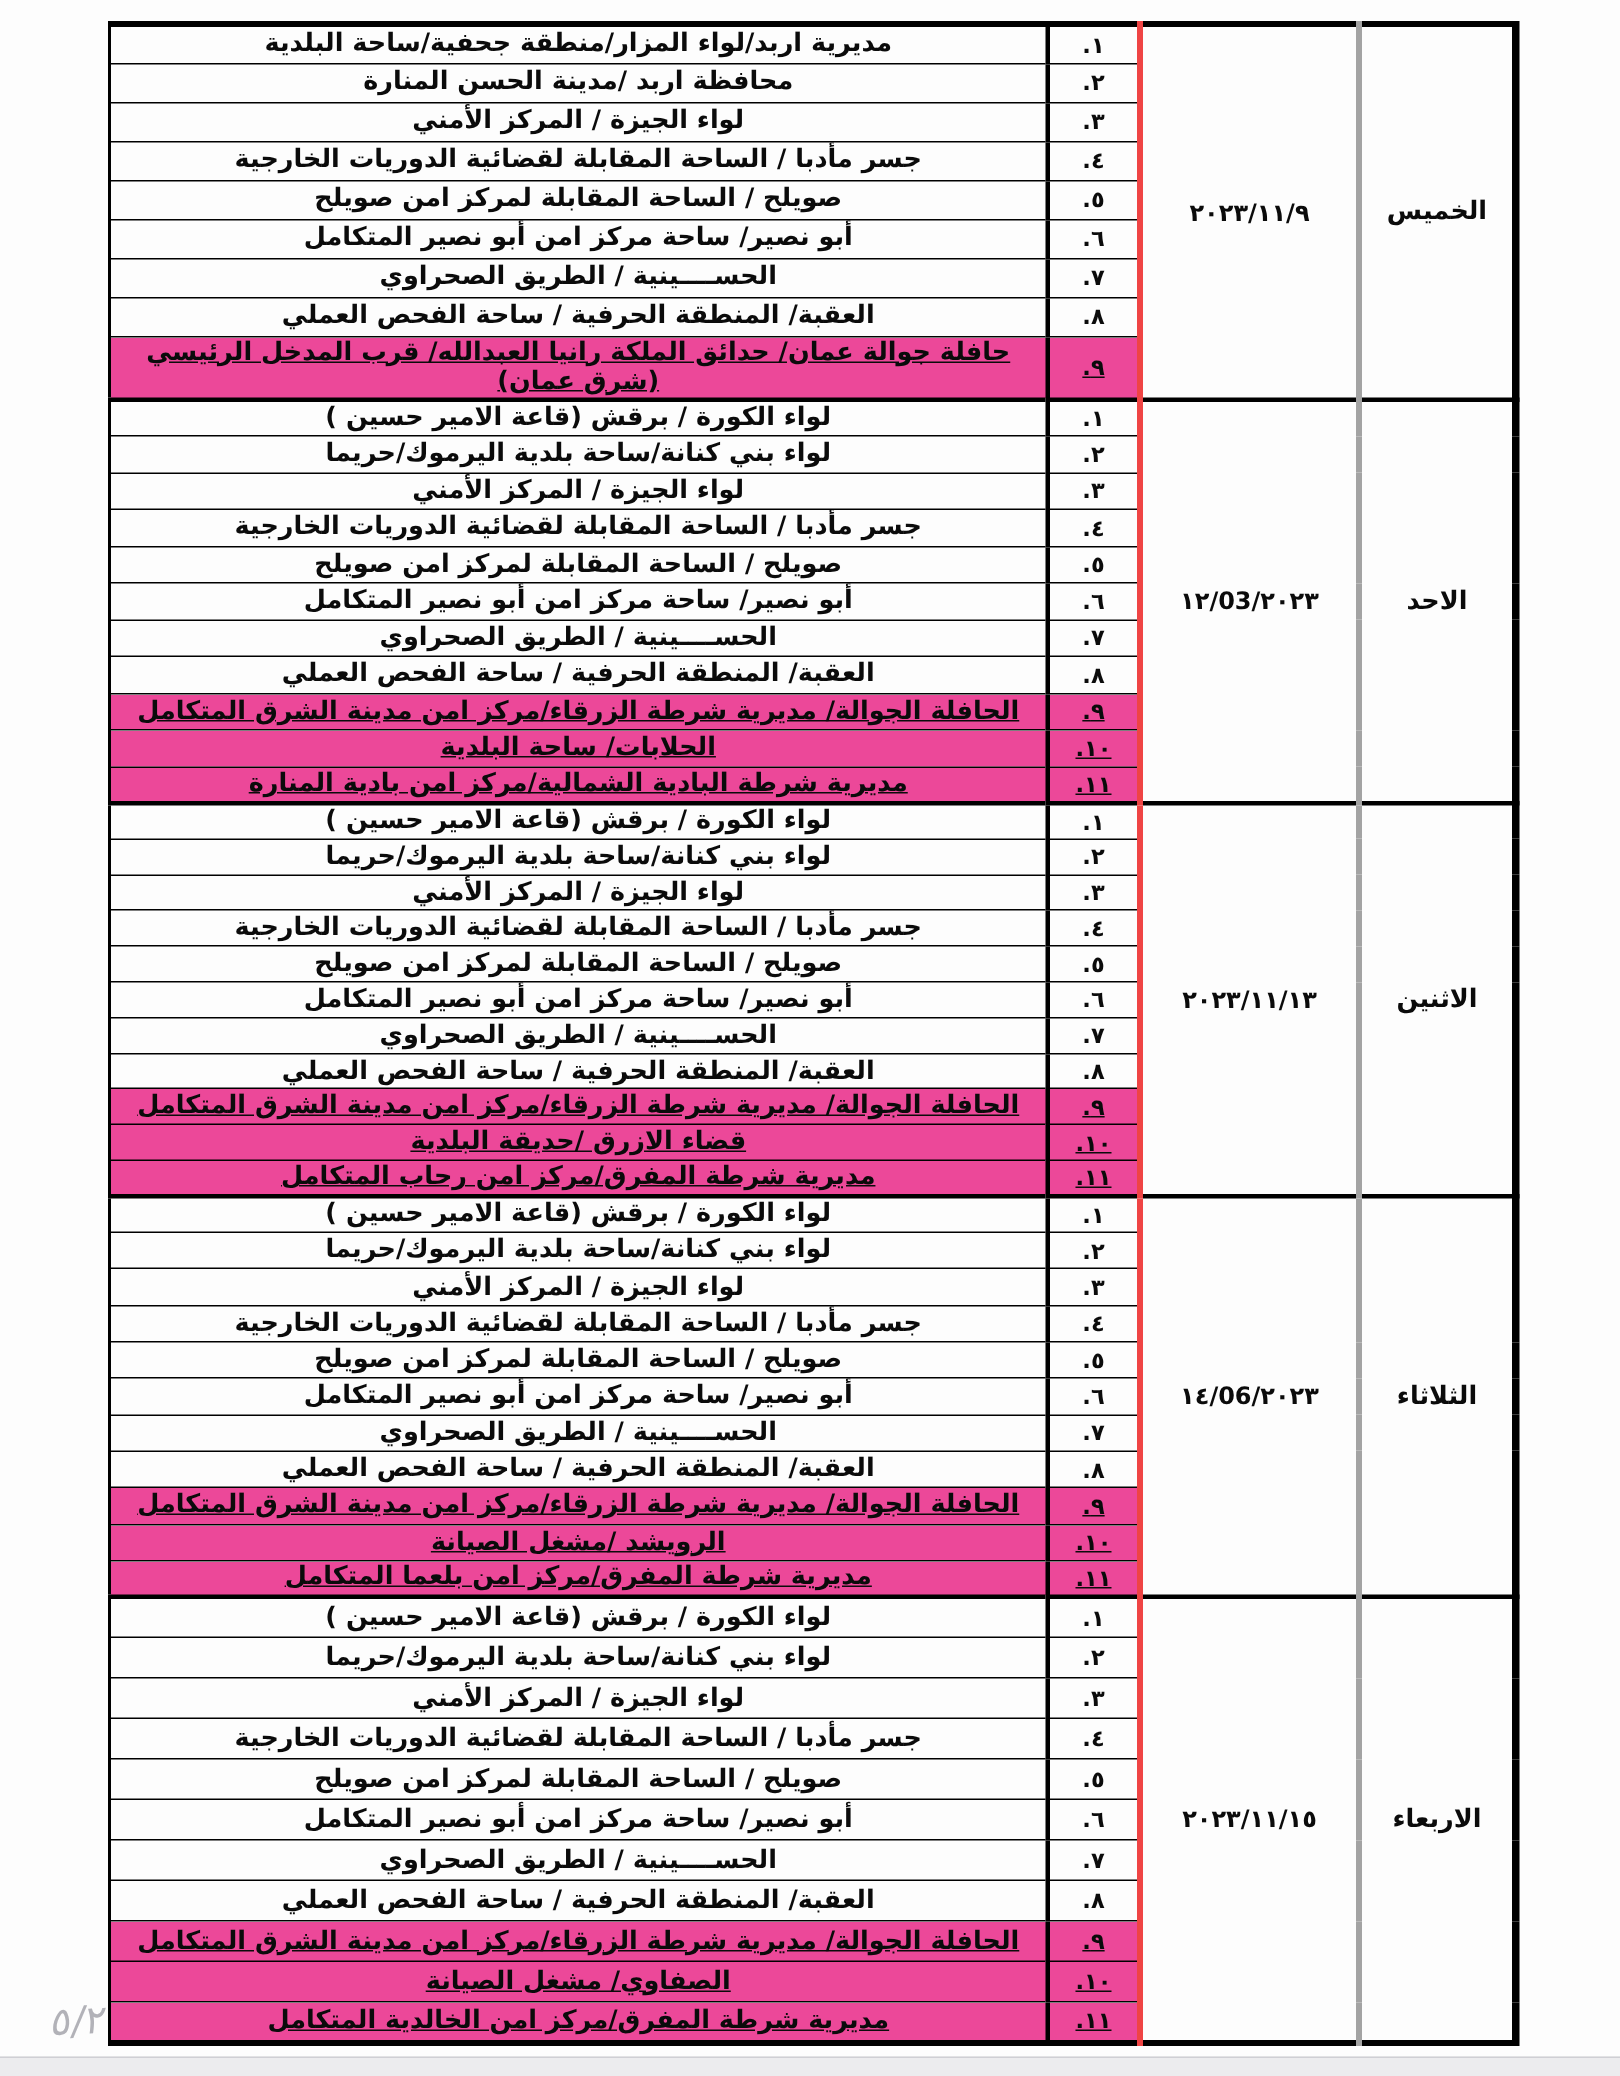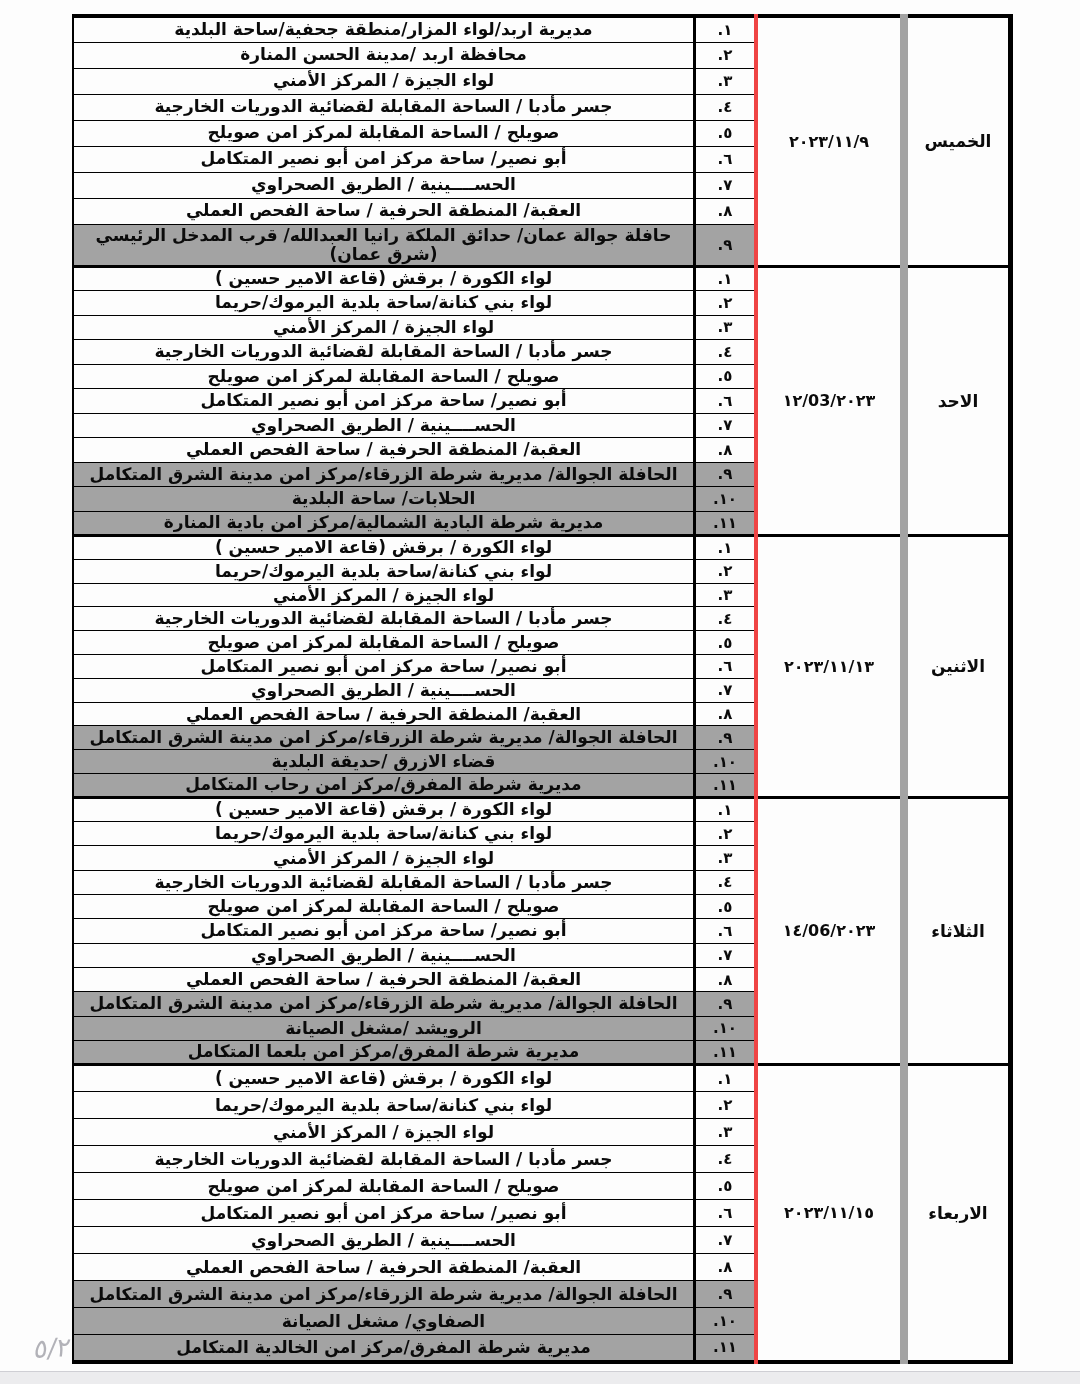--- a/index.html
+++ b/index.html
@@ -8,27 +8,27 @@
     font-family:"DejaVu Sans",sans-serif;overflow:hidden;
   }
   table.schedule{
     position:absolute;left:72px;top:14px;width:941px;
     border-collapse:collapse;table-layout:fixed;direction:rtl;
     border-top:4px solid #000;border-bottom:4px solid #000;
     border-right:5px solid #000;border-left:2px solid #000;
   }
   td{border:1px solid #000;vertical-align:middle;text-align:center;
      color:#0b0b0b;font-weight:bold;overflow:hidden;}
-  td.day {width:98px;font-size:17px;border-left:8px solid #a3a3a3;}
+  td.day {width:98px;font-size:17px;border-left:4px solid #a3a3a3;}
   td.date{width:140px;font-size:16px;letter-spacing:2.5px;
           border-left:4px solid #ef4444;border-right:4px solid #000;}
   td.num {width:56px;font-size:15px;border-left:3px solid #000;border-right:4px solid #000;
           direction:rtl;}
   td.loc {font-size:17px;line-height:1.12;padding:1px 8px;direction:rtl;}
-  td.hl  {background:#a3a3a3;}
+  td.hl  {background:#ec4899;text-decoration:underline;}
   tbody{border-top:3px solid #000;}
   tbody.b0 tr{height:26px;}
   tbody.b1 tr{height:24.5px;}
   tbody.b2 tr{height:23.8px;}
   tbody.b3 tr{height:24.3px;}
   tbody.b4 tr{height:27px;}
   .page-marker{
     position:absolute;left:34px;top:1333px;font-size:26px;color:#b2b2b8;
     transform:rotate(-3deg) skewX(-10deg);direction:ltr;letter-spacing:2px;
   }

